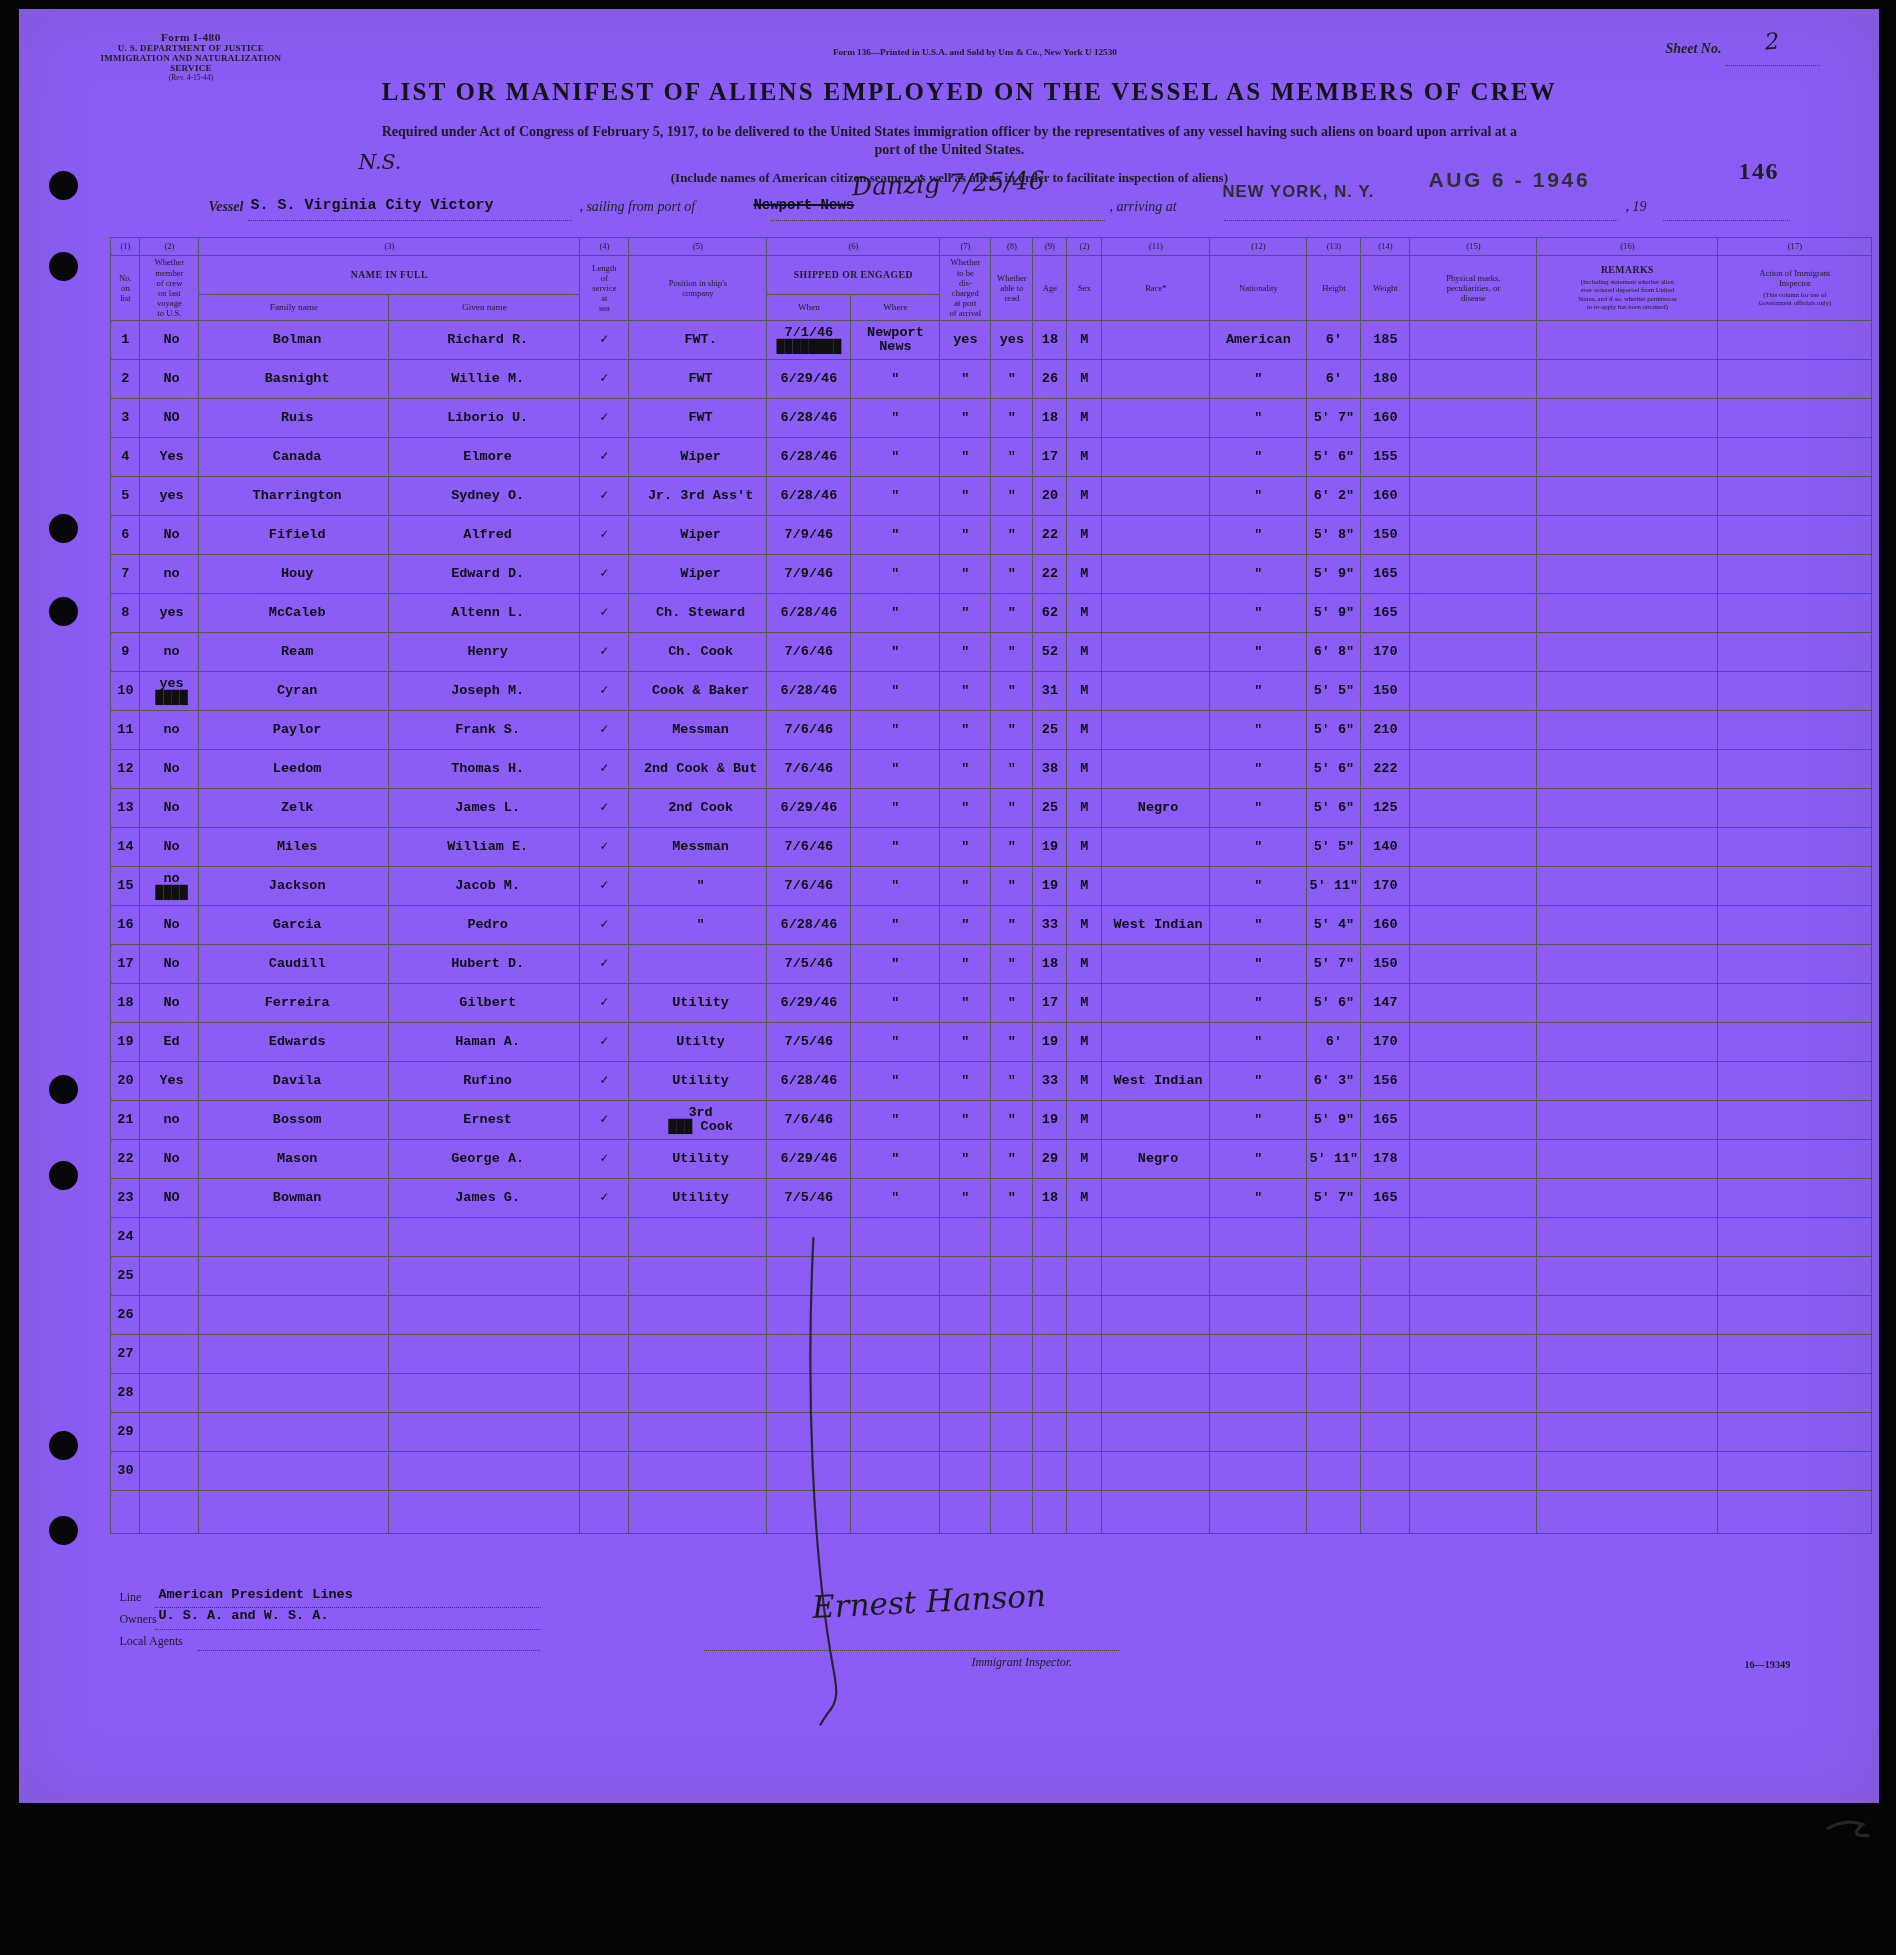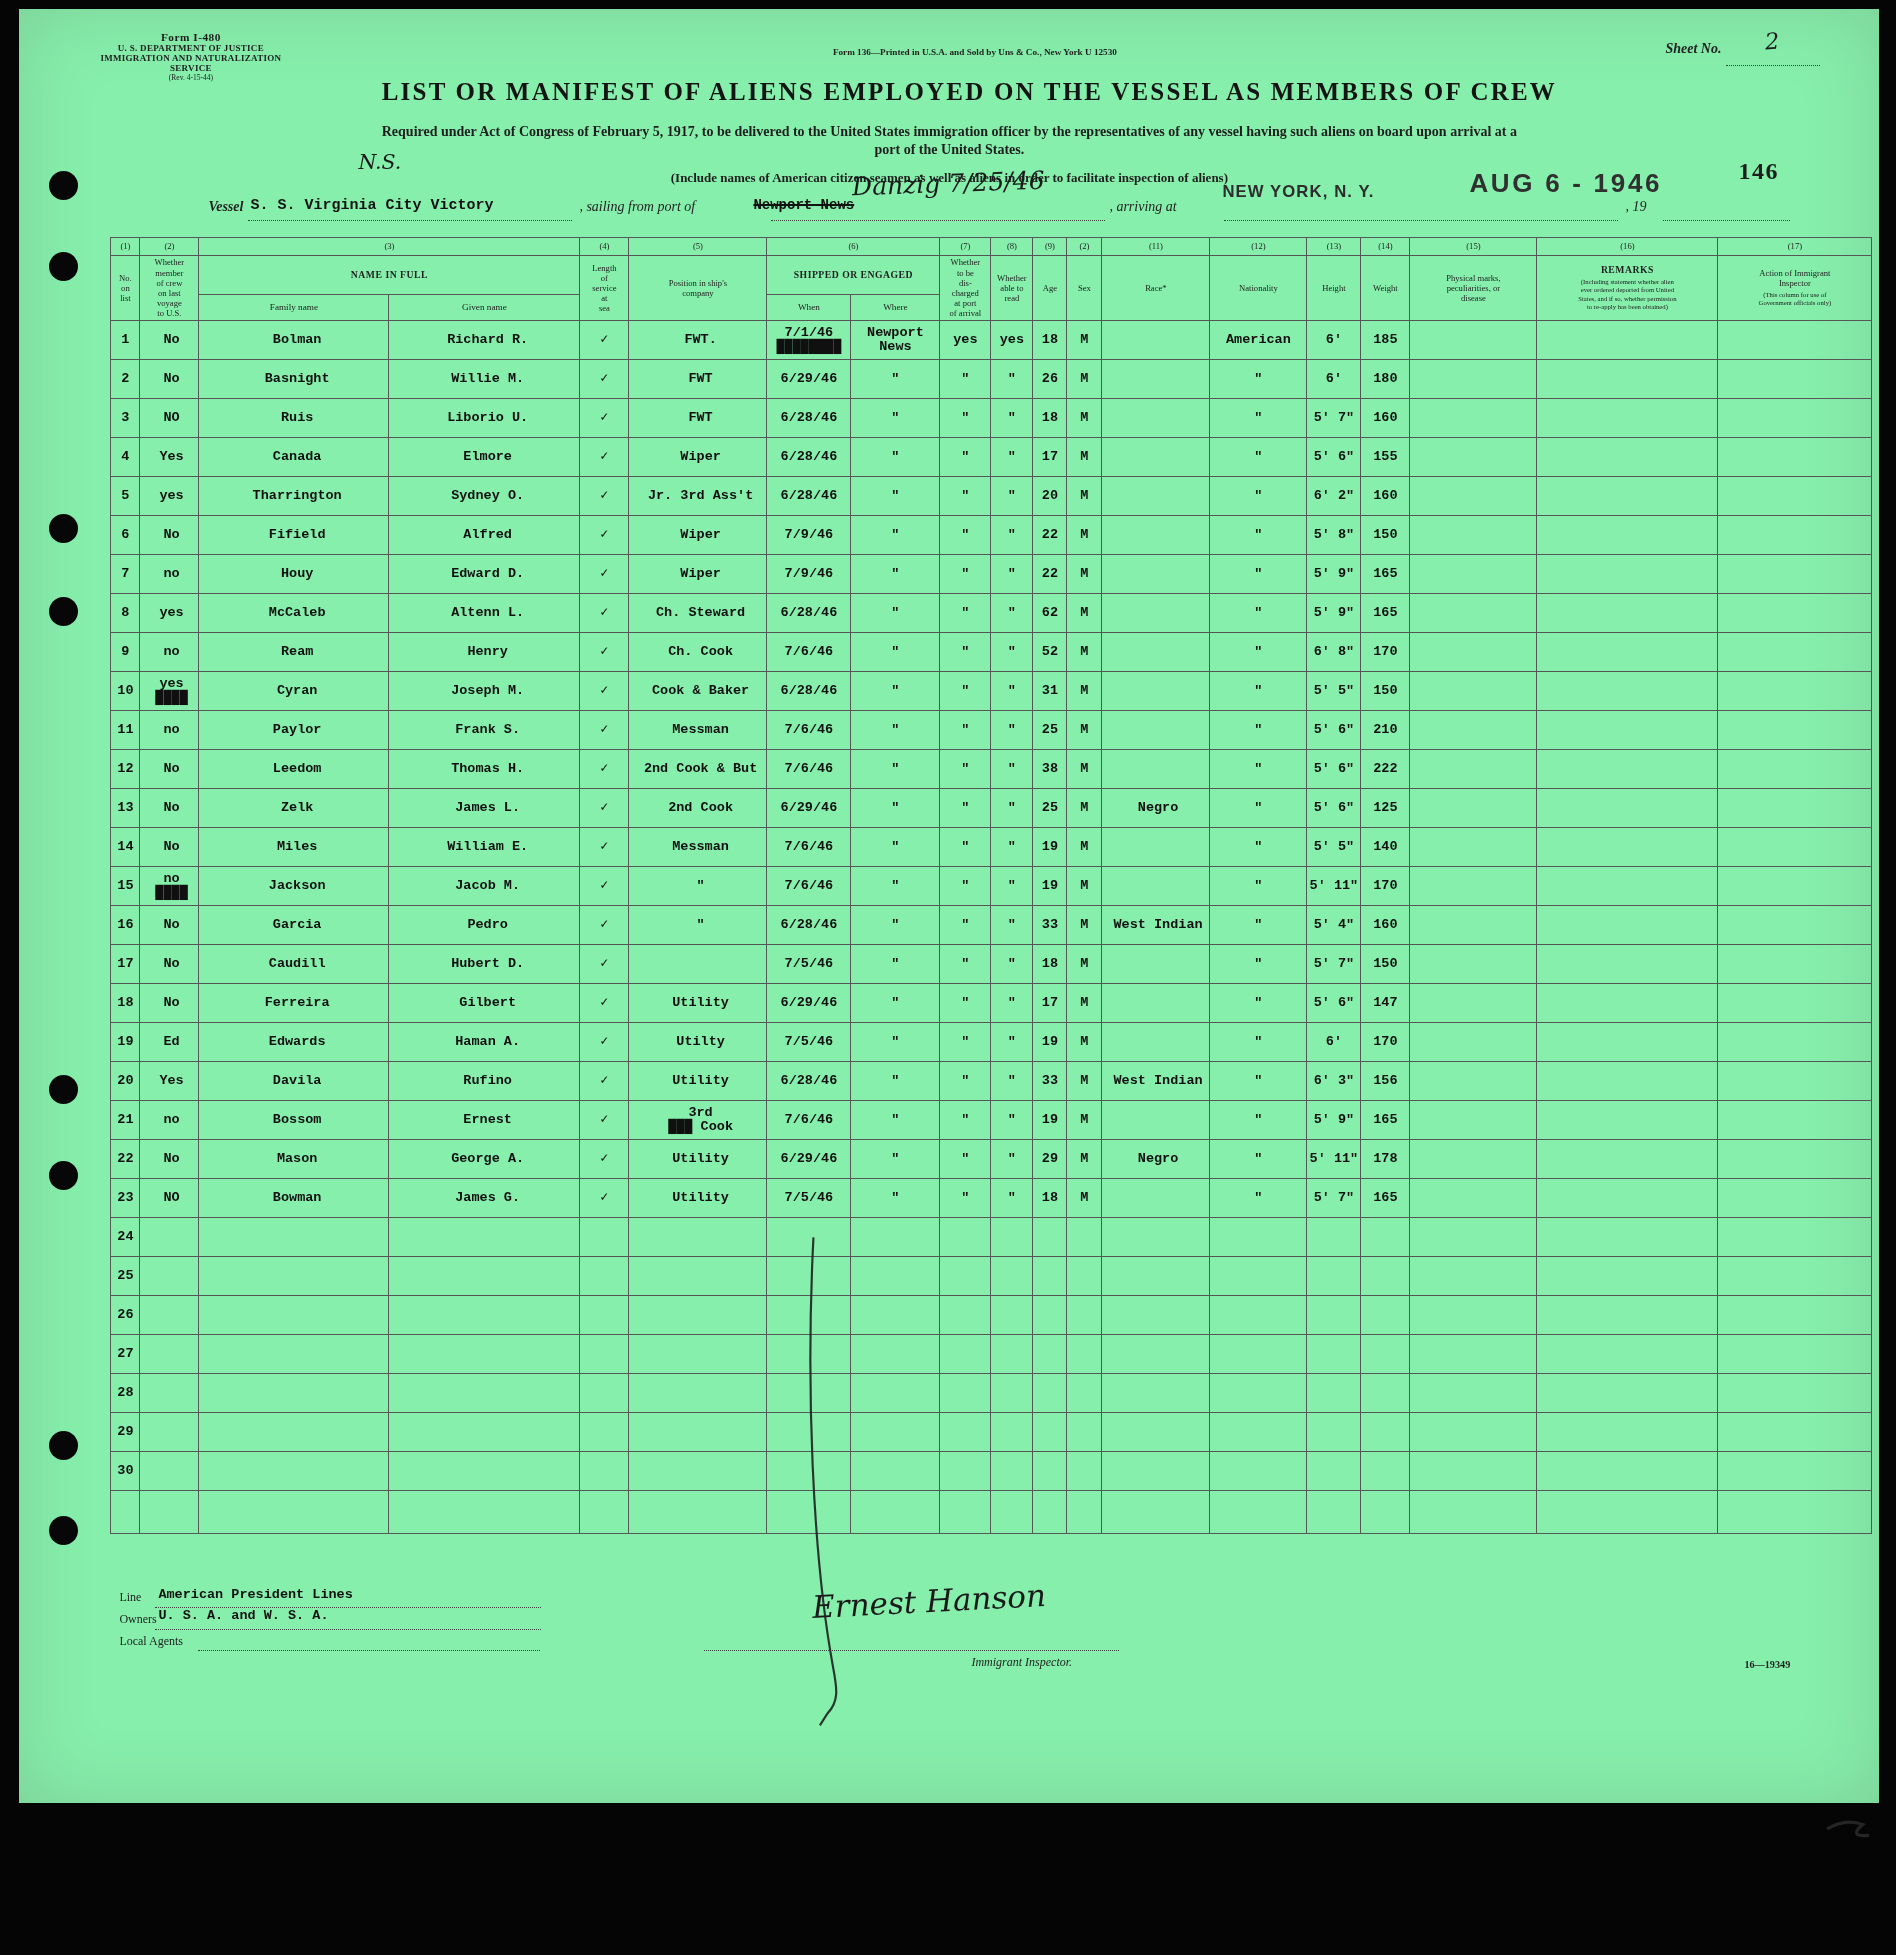--- a/index.html
+++ b/index.html
@@ -1,21 +1,21 @@
 <!DOCTYPE html>
 <html style="font-size:8.6px"><head>
 <meta charset="utf-8">
 <style>
   * { margin:0; padding:0; box-sizing:border-box; }
   html,body { width:1897px; height:1955px; overflow:hidden; background:#060606; }
   body { font-family:"Liberation Serif", serif; position:relative; }
 
   .scan { position:absolute; left:0; top:0; width:1897px; height:1955px; background:#050505; overflow:hidden; }
   .paper { position:absolute; left:19.4px; top:8.6px; width:1860px; height:1794px;
-           background:#86efac; color:#1e1e1e; overflow:hidden;
+           background:#8b5cf6; color:#1e1e1e; overflow:hidden;
            box-shadow: inset 0 0 75px rgba(90,85,70,0.20); }
 
   .abs { position:absolute; }
 
   .print  { font-family:"Liberation Serif", serif; font-style:italic; font-size:14px; color:#222; }
   .typed  { font-family:"Liberation Mono", monospace; font-weight:700; color:#121212; }
   .hand   { font-family:"DejaVu Serif", serif; font-style:italic; color:#1a1a1a; }
   .stamp  { font-family:"Liberation Sans", sans-serif; font-weight:700; color:#2d2d2d; }
   .dots   { border-bottom:1.6px dotted #3e3e3e; height:0; }
 
@@ -35,21 +35,21 @@
               font-size:14px; line-height:1.3; white-space:pre-line; }
   .include-note { top:161px; left:0; width:100%; text-align:center; font-weight:700; font-size:13px; }
 
   .stamp-146 { left:1719px; top:149px; font-size:24px; font-weight:700; letter-spacing:1.6px; font-family:"Liberation Serif", serif; }
   .ns-note { left:339px; top:141px; font-size:20.5px; }
 
   .vessel-name { font-size:15px; }
   .struck { text-decoration:line-through; text-decoration-thickness:1.6px; }
   .danzig { font-size:25px; transform:rotate(-2deg); }
   .city-stamp { font-size:16.7px; letter-spacing:1.1px; }
-  .date-stamp { font-size:26px; letter-spacing:2.7px; color:#303030;margin-left:41px; }
+  .date-stamp { font-size:21px; letter-spacing:2.7px; color:#303030; }
 
   
   .manifest { position:absolute; left:91px; top:228px; width:1758px;
               border-collapse:collapse; table-layout:fixed; border:1.6px solid #383838; }
   .manifest th, .manifest td { border:1.1px solid #565656; white-space:pre-line; overflow:hidden; }
   .h-num { height:18.3px; font-size:8.6px; font-weight:400; text-align:center; }
   .h-label { font-weight:400; font-size:8.6px; line-height:1.18; text-align:center; vertical-align:middle; padding:1.6px 1.1px; }
   .h-big .h-main { font-weight:700; font-size:9.7px; letter-spacing:0.5px; }
   .h-main { white-space:pre-line; }
   .h-sub { font-size:6.7px; line-height:1.25; margin-top:2.2px; white-space:pre-line; }

